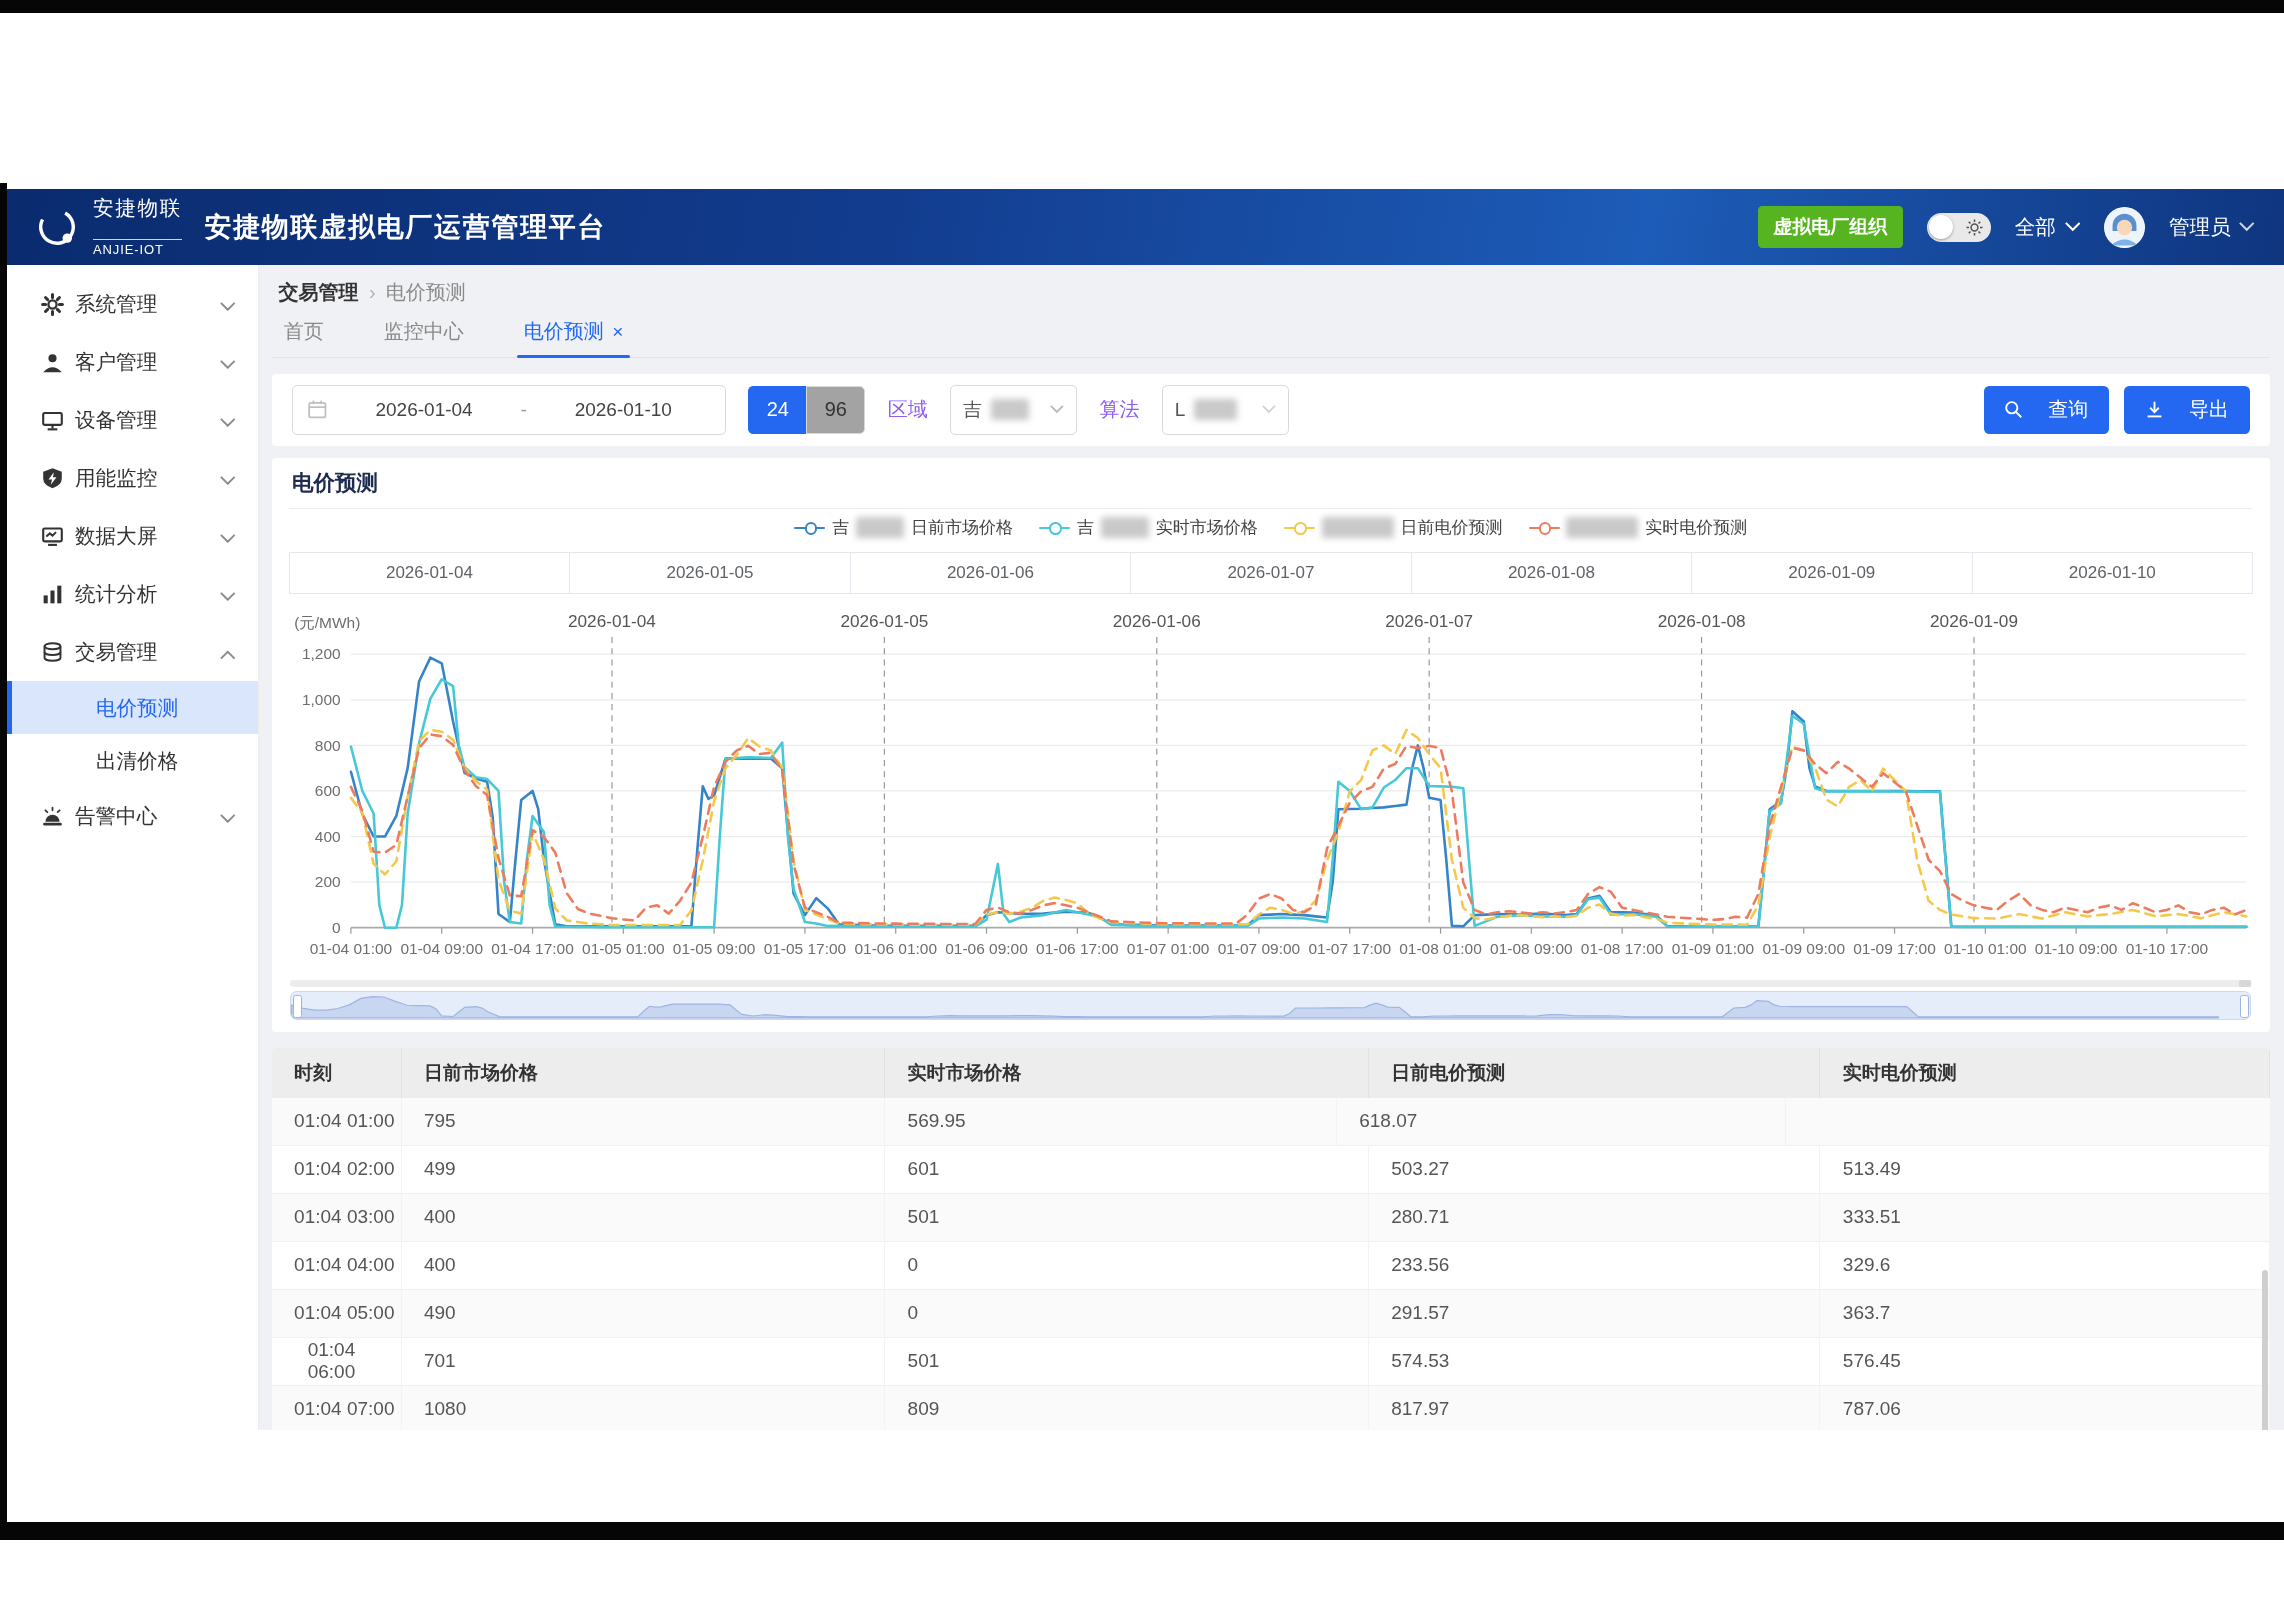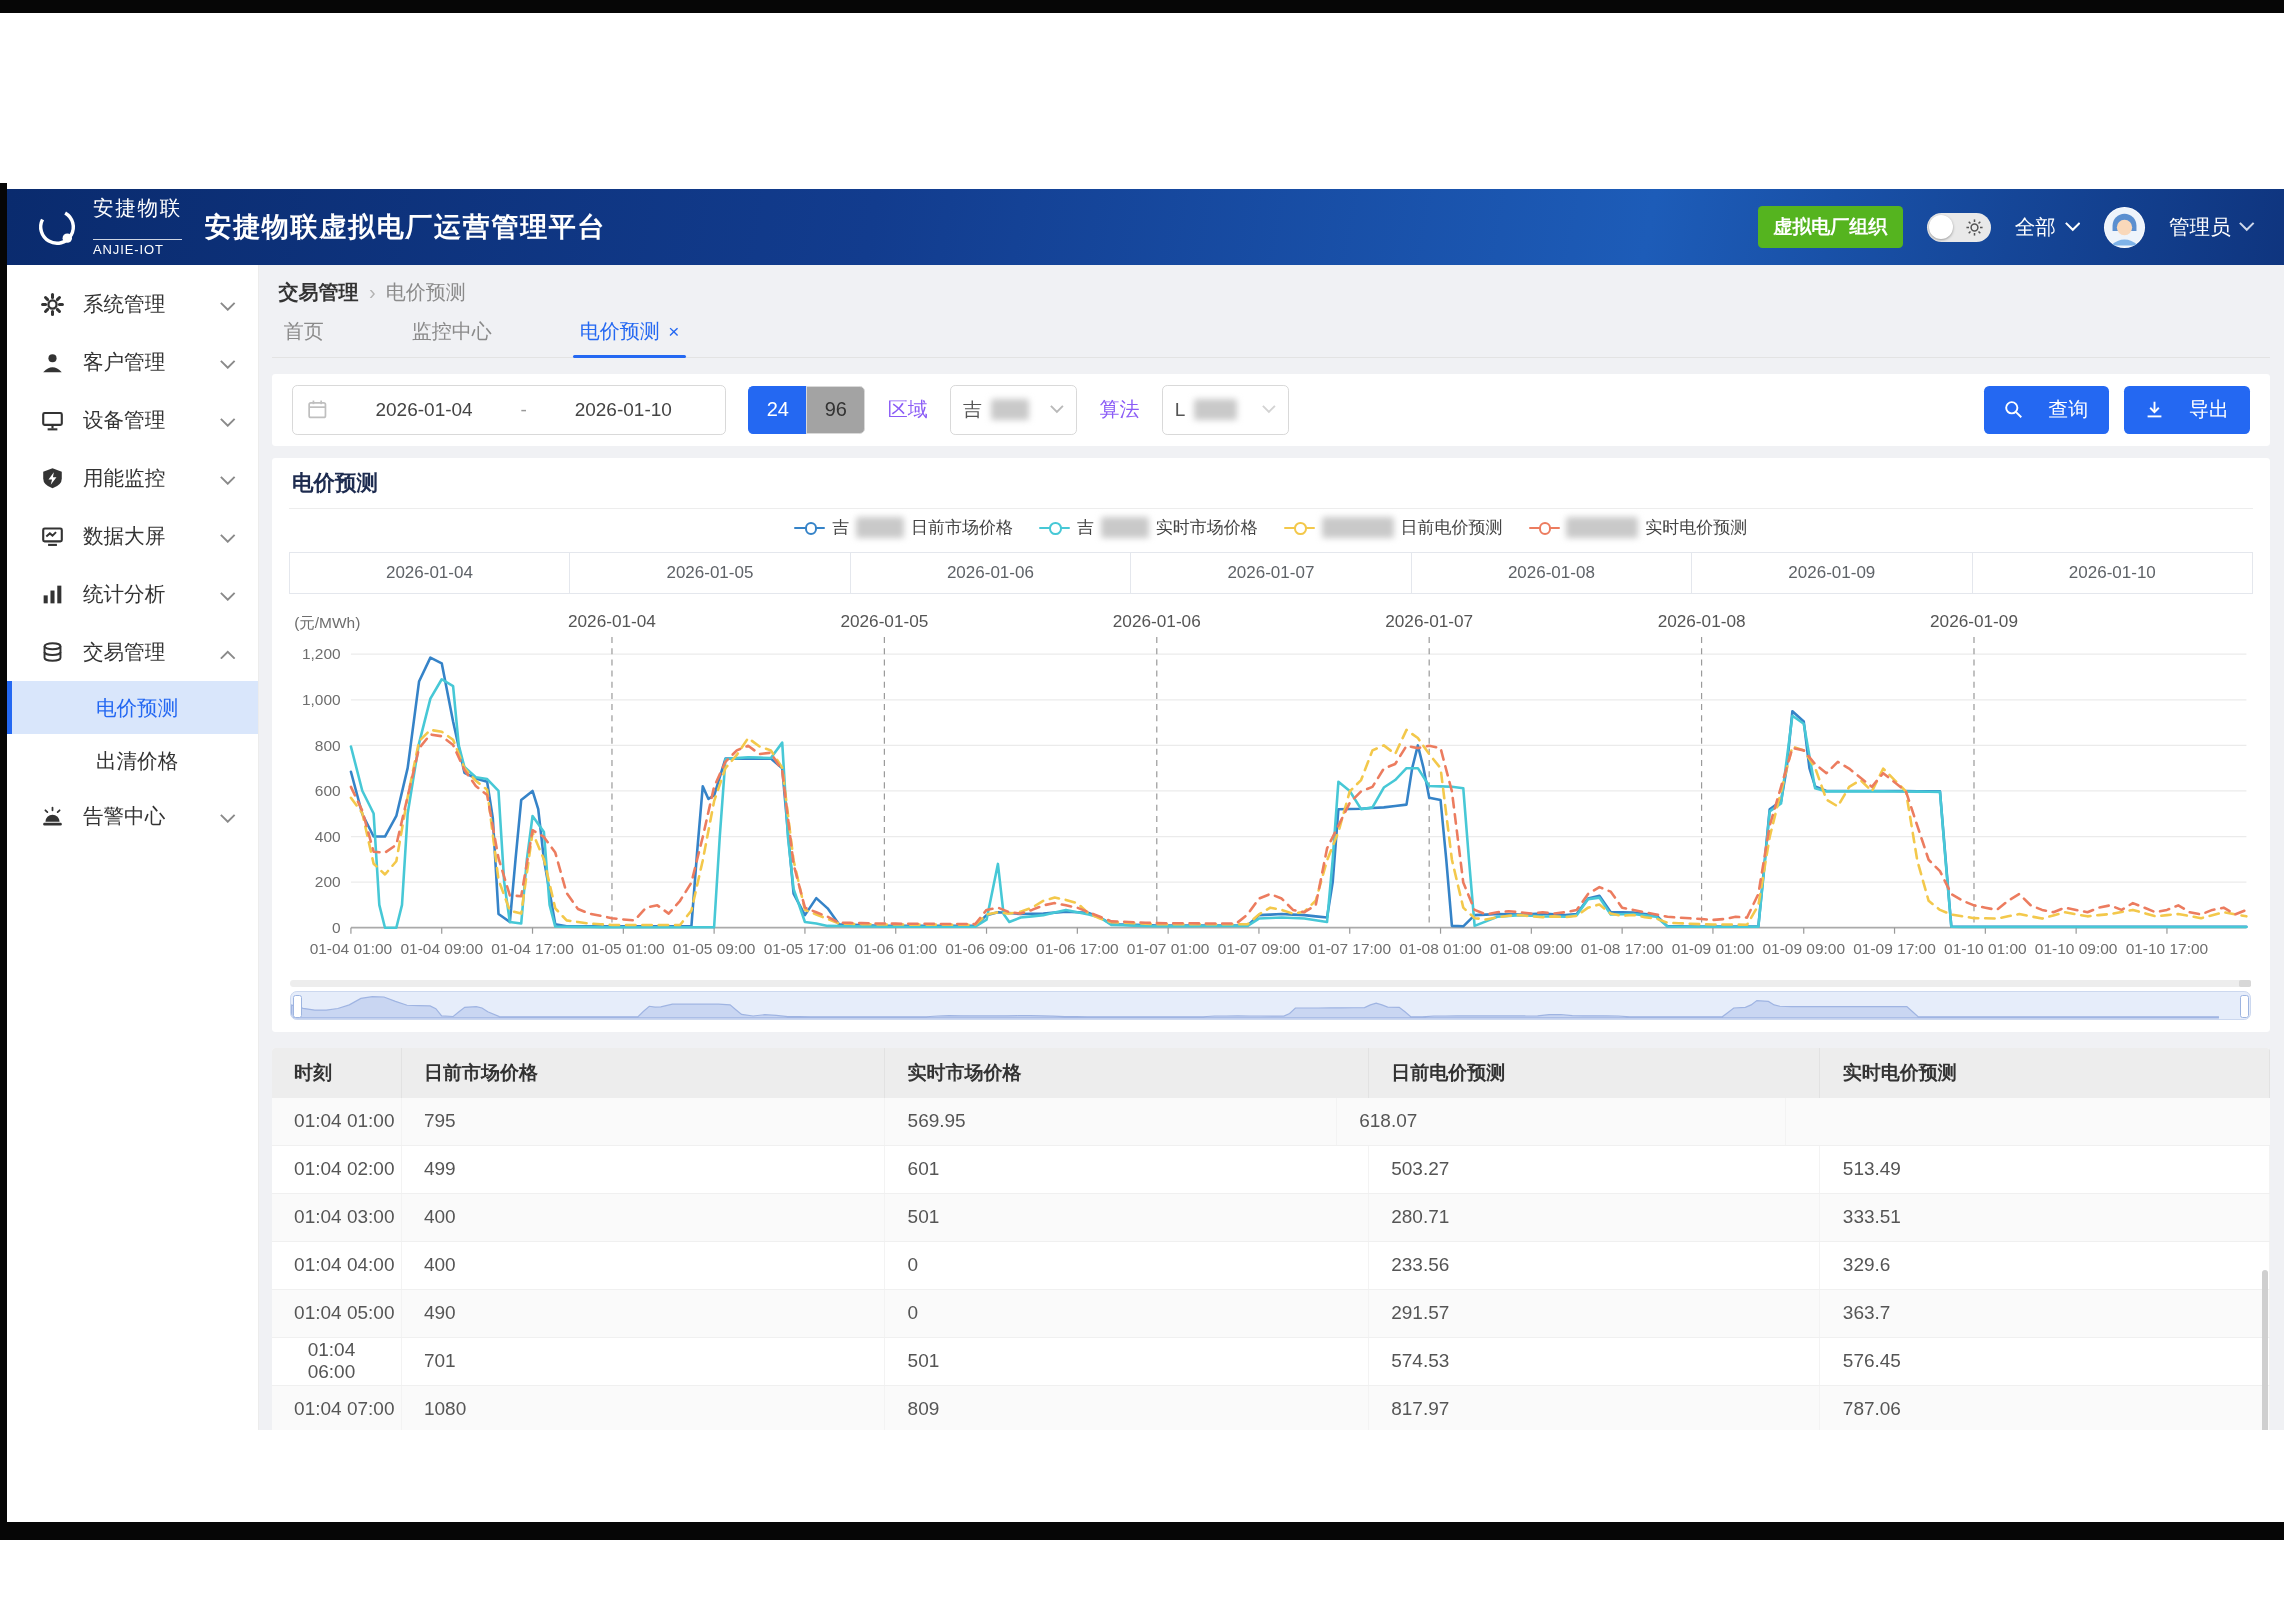--- a/index.html
+++ b/index.html
@@ -24,32 +24,32 @@
   .toggle{width:64px;height:29px;background:#e9e9e9;border-radius:14.6px;position:relative;cursor:pointer;}
   .toggle .knob{position:absolute;left:2.6px;top:2.6px;width:24px;height:24px;border-radius:50%;background:#fff;box-shadow:0 0.9px 2.6px rgba(0,0,0,.35);}
   .toggle .sun{position:absolute;right:7.7px;top:6px;}
   .hdr-dd{display:flex;align-items:center;gap:8.6px;font-size:20.6px;cursor:pointer;}
   .avatar{width:41px;height:41px;border-radius:50%;background:#fff;overflow:hidden;display:flex;align-items:center;justify-content:center;cursor:pointer;}
 
   
   .app-body{position:absolute;left:6.9px;top:265px;width:2277px;height:1165px;display:flex;background:#f0f1f4;}
   .sidebar{width:251px;background:#fff;flex:0 0 251px;padding-top:10.3px;box-shadow:0.9px 0 0 #ececec;}
   .side-item{display:flex;align-items:center;height:58px;padding:0 22.4px 0 34px;cursor:pointer;color:#333;font-size:20.6px;}
-  .side-item .lbl{margin-left:19px;}
+  .side-item .lbl{margin-left:11px;}
   .side-item .chev{margin-left:auto;color:#8a8a8a;}
   .sub-item{height:53px;display:flex;align-items:center;padding-left:89px;font-size:20.6px;color:#333;cursor:pointer;position:relative;}
   .sub-item.active{background:#d9e6fb;color:#2468f2;}
   .sub-item.active::before{content:"";position:absolute;left:0;top:0;width:5.2px;height:100%;background:#2468f2;}
   .main{flex:1;padding:0 13.8px;overflow:hidden;position:relative;}
 
   .crumbs{display:flex;align-items:center;gap:10.3px;padding:13.8px 6.9px 10.3px;font-size:20px;}
   .crumb-root{color:#333;font-weight:bold;cursor:pointer;}
   .crumb-sep{color:#b3b3b3;}
   .crumb-cur{color:#8b8b8b;}
-  .tabs{display:flex;align-items:flex-end;gap:88px;height:41px;border-bottom:0.9px solid #e3e3e3;padding:0 12px;}
+  .tabs{display:flex;align-items:flex-end;gap:60px;height:41px;border-bottom:0.9px solid #e3e3e3;padding:0 12px;}
   .tab{font-size:20px;color:#8a8a8a;padding-bottom:12px;cursor:pointer;position:relative;display:flex;gap:8.6px;align-items:center;}
   .tab.active{color:#2468f2;}
   .tab.active::after{content:"";position:absolute;left:-6.9px;right:-6.9px;bottom:-0.9px;height:3.4px;background:#2468f2;border-radius:1.7px;}
   .tab .close{font-size:19px;}
 
   .card{background:#fff;border-radius:3.4px;}
   .filter-card{margin-top:15.5px;height:72px;display:flex;align-items:center;padding:0 20.6px;gap:22.4px;}
   .date-box{display:flex;align-items:center;width:404px;height:48px;border:0.9px solid #d9d9d9;border-radius:5.2px;padding:0 13.8px;gap:8.6px;font-size:19px;color:#444;}
   .date-box .dv{flex:1;text-align:center;cursor:text;}
   .date-box .sep{color:#999;}

